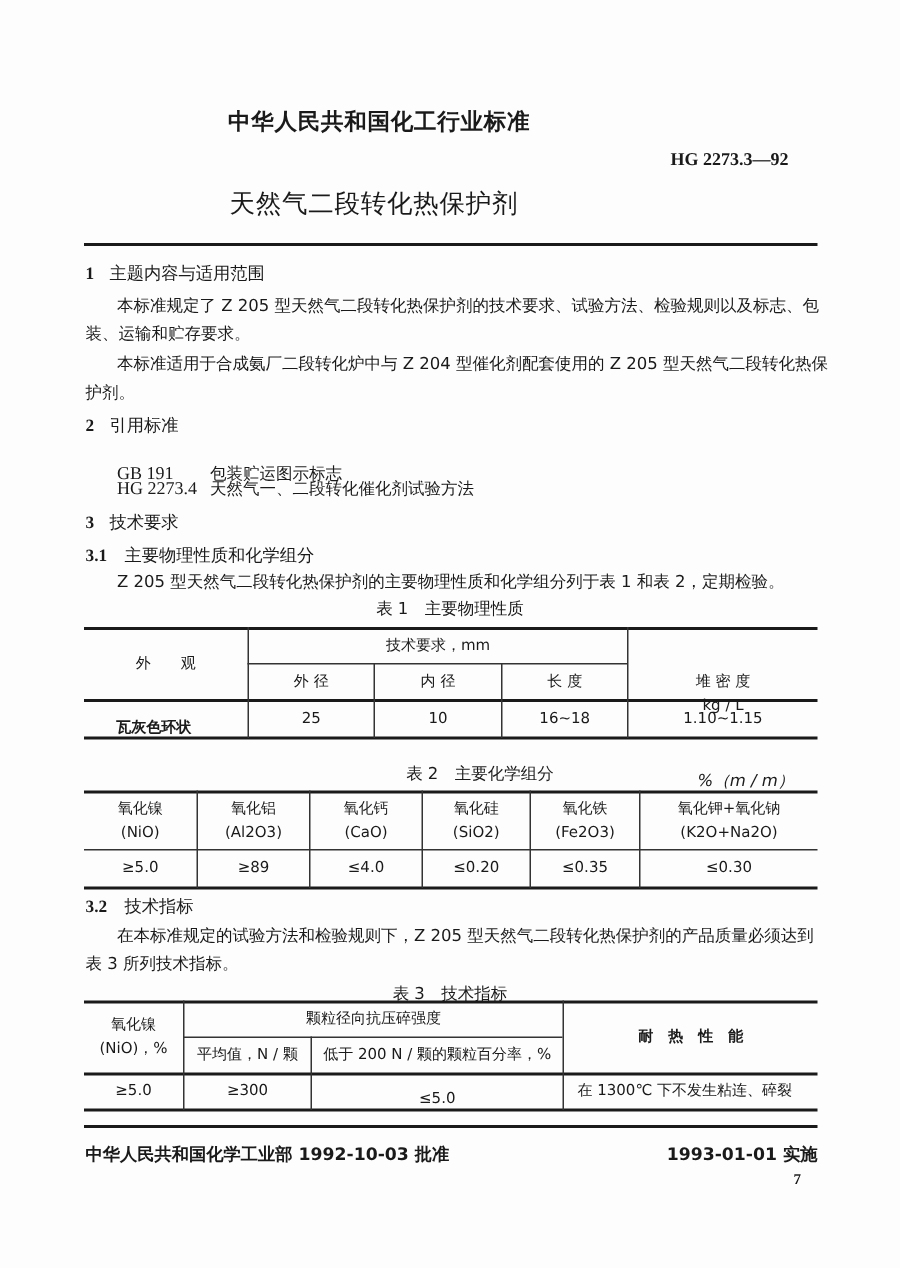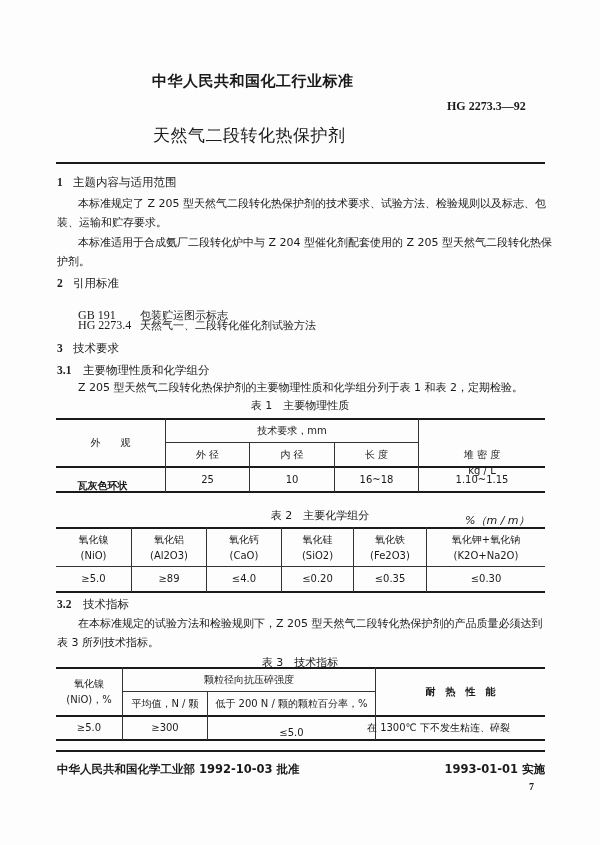--- a/index.html
+++ b/index.html
@@ -157,18 +157,18 @@
     <span>(NiO)，%</span>
   </div>
   <div class="cell" style="left:123px; top:669px; width:252px; height:22px;">颗粒径向抗压碎强度</div>
   <div class="cell" style="left:123px; top:692px; width:84px; height:23px;">平均值，N / 颗</div>
   <div class="cell" style="left:208px; top:692px; width:167px; height:23px;">低于 200 N / 颗的颗粒百分率，%</div>
   <div class="cell" style="left:376px; top:669px; width:169px; height:46px; font-weight:bold;">耐　热　性　能</div>
 
   <div class="cell" style="left:56px; top:717px; width:66px; height:22px;">≥5.0</div>
   <div class="cell" style="left:123px; top:717px; width:84px; height:22px;">≥300</div>
   <div class="cell" style="left:208px; top:717px; width:167px; height:32px;">≤5.0</div>
-  <div class="cell" style="left:354px; top:717px; width:169px; height:22px;">在 1300℃ 下不发生粘连、碎裂</div>
+  <div class="cell" style="left:372px; top:717px; width:169px; height:22px;">在 1300℃ 下不发生粘连、碎裂</div>
 </div>
 
 <div class="abs foot" style="left:57px; top:762px;">中华人民共和国化学工业部 1992-10-03 批准</div>
 <div class="abs foot" style="right:55px; top:762px;">1993-01-01 实施</div>
 <div class="abs foot" style="left:529px; top:781px; font-size:10px; font-family:'Liberation Serif', serif;">7</div>
 
 </body></html>

